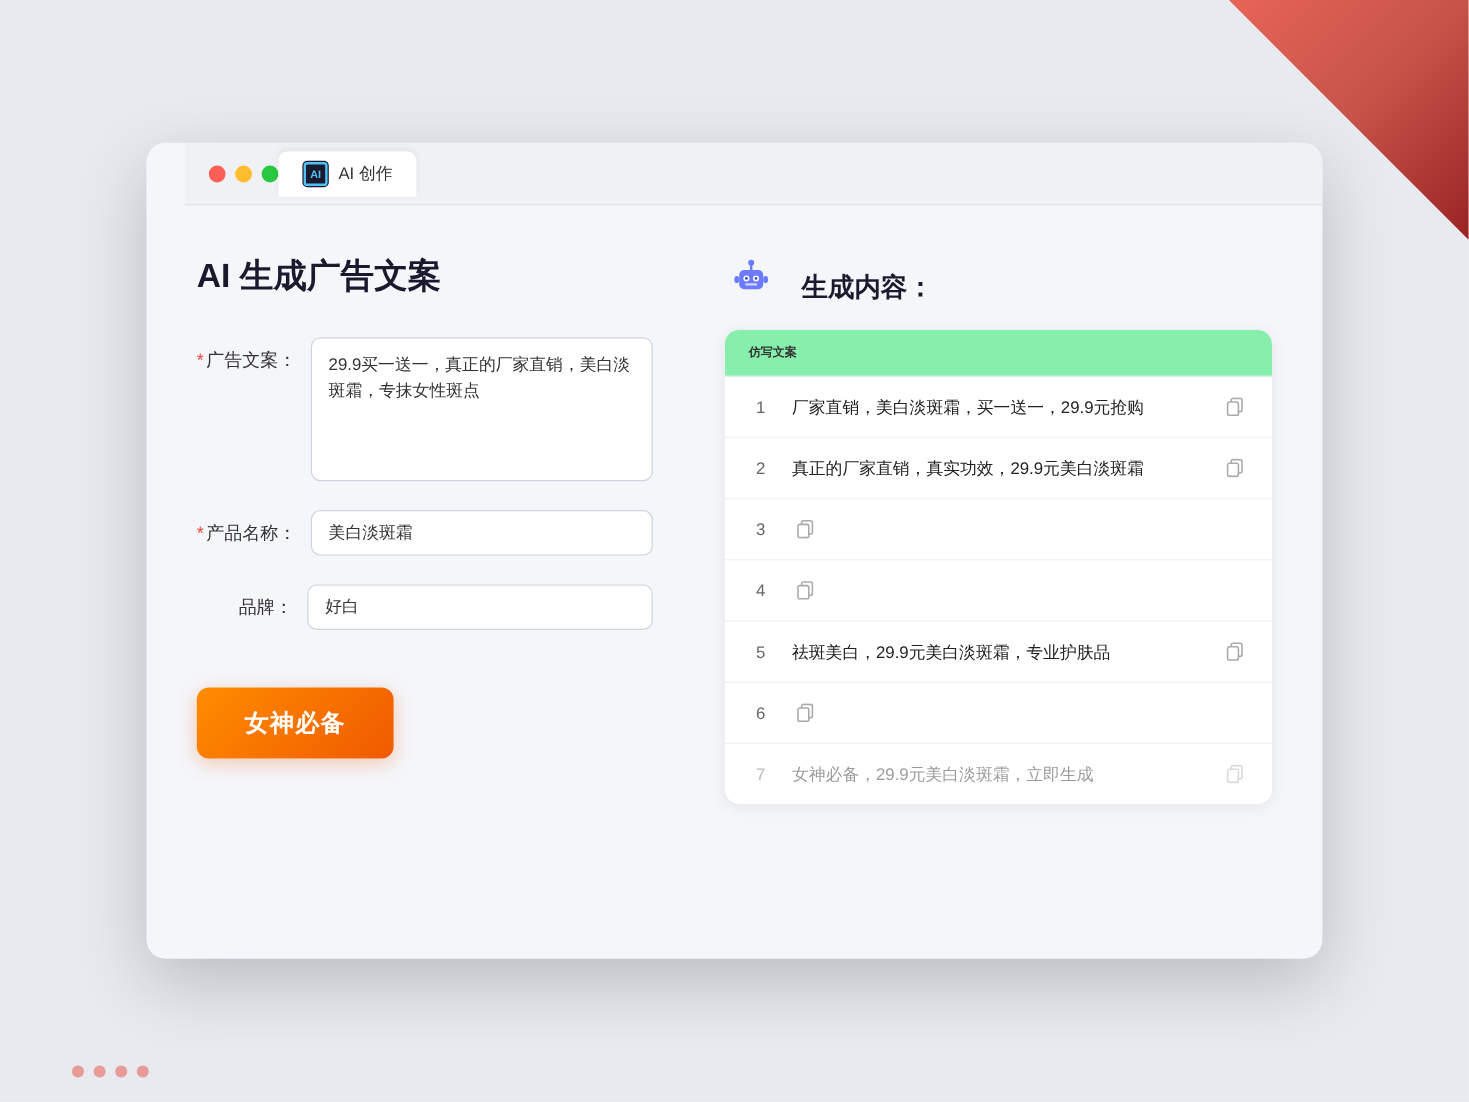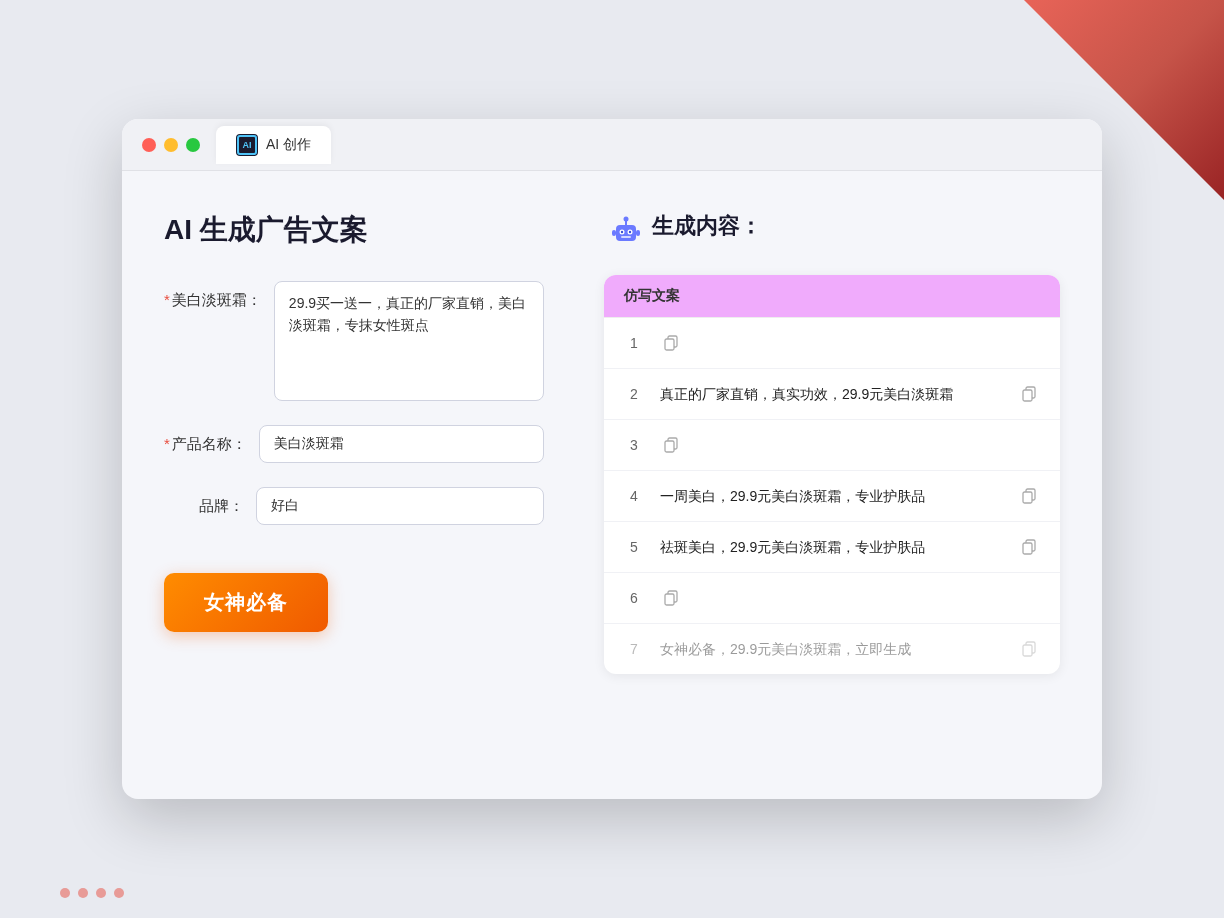--- a/index.html
+++ b/index.html
@@ -54,21 +54,21 @@
     }
 
     
     .title-bar {
       background: #f0f1f5;
       height: 52px;
       display: flex;
       align-items: center;
       padding: 0 20px;
       border-bottom: 1px solid #e0e1e6;
-      gap: 16px;
+      margin-left: 32px;
     }
     .window-controls {
       display: flex;
       gap: 8px;
       align-items: center;
     }
     .win-btn {
       width: 14px;
       height: 14px;
       border-radius: 50%;
@@ -187,22 +187,22 @@
       letter-spacing: 1px;
       box-shadow: 0 4px 16px rgba(240,90,0,0.3);
     }
 
     
     .right-panel {
       flex: 1;
     }
     .result-header {
       display: flex;
-      align-items: flex-start;
-      gap: 4px;
+      align-items: flex-end;
+      gap: 20px;
       margin-bottom: 20px;
     }
     .robot-icon {
       width: 44px;
       height: 44px;
       position: relative;
       display: flex;
       align-items: center;
       justify-content: center;
     }
@@ -217,23 +217,23 @@
     }
 
     
     .results-container {
       background: #fff;
       border-radius: 12px;
       overflow: hidden;
       box-shadow: 0 2px 12px rgba(0,0,0,0.07);
     }
     .results-header-row {
-      background: #f0abfc;
+      background: #86efac;
       padding: 12px 20px;
-      font-size: 14px;
+      font-size: 10px;
       font-weight: 600;
       color: #333;
       border-bottom: 1px solid #eee;
     }
     .result-row {
       display: flex;
       align-items: center;
       padding: 14px 20px;
       border-bottom: 1px solid #f0f1f5;
       gap: 16px;
@@ -296,21 +296,21 @@
   </div>
 
   <div class="main-content">
 
     <div class="left-panel">
       <h1 class="page-title">AI 生成广告文案</h1>
 
       
       <div class="form-group">
         <label class="form-label">
-          <span class="required-star">*</span><span>美白淡斑霜：</span>
+          <span class="required-star">*</span><span>广告文案：</span>
         </label>
         <textarea class="form-input" placeholder="29.9买一送一，真正的厂家直销，美白淡斑霜，专抹女性斑点" style="">29.9买一送一，真正的厂家直销，美白淡斑霜，专抹女性斑点</textarea>
       </div>
 
       
       <div class="form-group">
         <label class="form-label">
           <span class="required-star">*</span><span>产品名称：</span>
         </label>
         <input type="text" class="form-input" value="美白淡斑霜" style="">
@@ -352,20 +352,21 @@
       </div>
 
       <div class="results-container">
         <div class="results-header-row">
           <span>仿写文案</span>
         </div>
 
         <div id="results-list">
             <div class="result-row">
       <span class="row-num">1</span>
+      <span class="row-text">厂家直销，美白淡斑霜，买一送一，29.9元抢购</span>
       <span class="copy-icon" title="复制">
         <svg width="16" height="16" viewBox="0 0 16 16" fill="none" xmlns="http://www.w3.org/2000/svg">
           <rect x="5" y="1" width="9" height="11" rx="1.5" stroke="#aaa" stroke-width="1.3"></rect>
           <rect x="2" y="4" width="9" height="11" rx="1.5" stroke="#aaa" stroke-width="1.3" fill="white"></rect>
         </svg>
       </span>
     </div>
             <div class="result-row">
       <span class="row-num">2</span>
       <span class="row-text">真正的厂家直销，真实功效，29.9元美白淡斑霜</span>
@@ -380,21 +381,20 @@
       <span class="row-num">3</span>
       <span class="copy-icon" title="复制">
         <svg width="16" height="16" viewBox="0 0 16 16" fill="none" xmlns="http://www.w3.org/2000/svg">
           <rect x="5" y="1" width="9" height="11" rx="1.5" stroke="#aaa" stroke-width="1.3"></rect>
           <rect x="2" y="4" width="9" height="11" rx="1.5" stroke="#aaa" stroke-width="1.3" fill="white"></rect>
         </svg>
       </span>
     </div>
             <div class="result-row">
       <span class="row-num">4</span>
-      <span class="row-text">一周美白，29.9元美白淡斑霜，专业护肤品</span>
       <span class="copy-icon" title="复制">
         <svg width="16" height="16" viewBox="0 0 16 16" fill="none" xmlns="http://www.w3.org/2000/svg">
           <rect x="5" y="1" width="9" height="11" rx="1.5" stroke="#aaa" stroke-width="1.3"></rect>
           <rect x="2" y="4" width="9" height="11" rx="1.5" stroke="#aaa" stroke-width="1.3" fill="white"></rect>
         </svg>
       </span>
     </div>
             <div class="result-row">
       <span class="row-num">5</span>
       <span class="row-text">祛斑美白，29.9元美白淡斑霜，专业护肤品</span>

